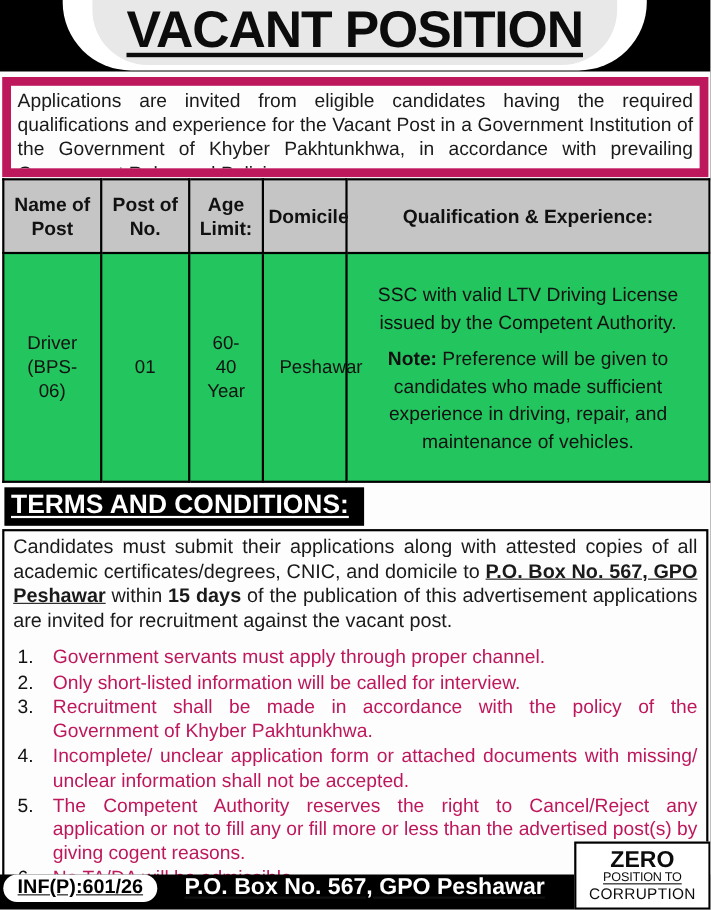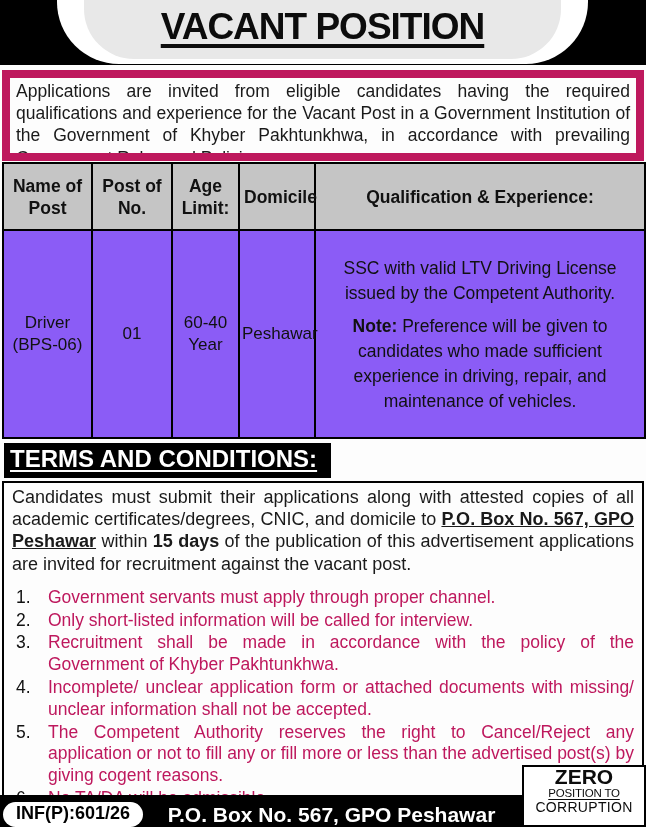--- a/index.html
+++ b/index.html
@@ -15,21 +15,21 @@
   .banner-white {
     position:absolute; left:57px; top:0; width:531px; height:64px;
     background:#fff; border-radius:0 0 62px 62px;
   }
   .banner-gray {
     position:absolute; left:84px; top:0; width:477px; height:59px;
     background:#e8e8e8; border-radius:0 0 50px 50px;
     display:flex; align-items:center; justify-content:center;
   }
   .page-title {
-    font-size:37px; font-weight:bold; letter-spacing:-1px; color:#0c0c0c;
+    font-size:47px; font-weight:bold; letter-spacing:-1px; color:#0c0c0c;
     text-decoration:underline; text-decoration-thickness:4px; text-underline-offset:5px;
     padding-bottom:6px;
   }
 
   
   .intro-box {
     margin:5px 2px 0 2px; height:91px; border:8px solid #be185d;
     padding:2px 6px; overflow:hidden;
   }
   .intro-box p {
@@ -41,21 +41,21 @@
     width:642px; margin:1px 2px 0 2px; border-collapse:collapse;
     table-layout:fixed;
   }
   table.vacancy th, table.vacancy td { border:2px solid #000; }
   table.vacancy th {
     background:#c5c5c5; font-size:17.5px; font-weight:bold;
     text-align:center; height:67px; padding:2px 4px; line-height:22px;
   }
   table.vacancy td {
     font-size:17px; text-align:center; vertical-align:middle;
-    height:208px; padding:2px; line-height:22px; background:#8b5cf6;
+    height:208px; padding:14px; line-height:22px; background:#22c55e;
   }
   td.qual { text-align:left; vertical-align:top; padding:2px 6px 2px 8px; }
   td.qual p { font-size:17.5px; line-height:25px; }
   td.qual .q1 { margin:2px 0 8px 0; }
   .col-name { width:89px; } .col-no { width:80px; } .col-age { width:67px; }
   .col-dom { width:76px; } .col-qual { width:330px; }
 
   
   .terms-label {
     display:inline-block; margin:4px 0 3px 4px; background:#000; color:#fff;
@@ -77,36 +77,36 @@
   .terms-list { list-style:none; }
   .terms-item { display:flex; margin-bottom:1px; }
   .terms-item .num { flex:0 0 36px; font-size:17.5px; line-height:21.8px; padding-left:4px; }
   .terms-item .txt {
     flex:1; font-size:17.5px; line-height:21.8px; text-align:justify; color:#be185d;
   }
 
   
   .bottom-bar {
     position:absolute; left:0; right:0; bottom:0; height:32px; background:#000;
-    display:flex; align-items:flex-end; z-index:2;
+    display:flex; align-items:flex-start; z-index:2;text-decoration:underline;
   }
   .inf-pill {
     margin-left:3px; background:#fff; color:#000; font-weight:bold;
     font-size:18px; border-radius:14px; padding:1px 13px 3px 13px; white-space:nowrap;
   }
   .bar-address {
     flex:1; text-align:center; color:#fff; font-weight:bold; font-size:21px;
     margin-right:126px; white-space:nowrap;
   }
 
   
   .stamp {
     position:absolute; right:0; bottom:0; width:124px; height:62px;
     background:#fff; border:2px solid #000; z-index:3;
-    display:flex; flex-direction:column; align-items:center; 
+    display:flex; flex-direction:column; align-items:center; justify-content:center;
     color:#0c0c0c; text-align:center;
   }
   .stamp .l1 { font-size:21px; font-weight:bold; letter-spacing:0; line-height:20px; }
   .stamp .l2 {
     font-size:11.5px; line-height:13px; letter-spacing:-0.2px;
     text-decoration:underline; text-underline-offset:2px;
   }
   .stamp .l3 { font-size:14px; font-weight:normal; line-height:15px; letter-spacing:0.3px; }
 </style>
 </head>

